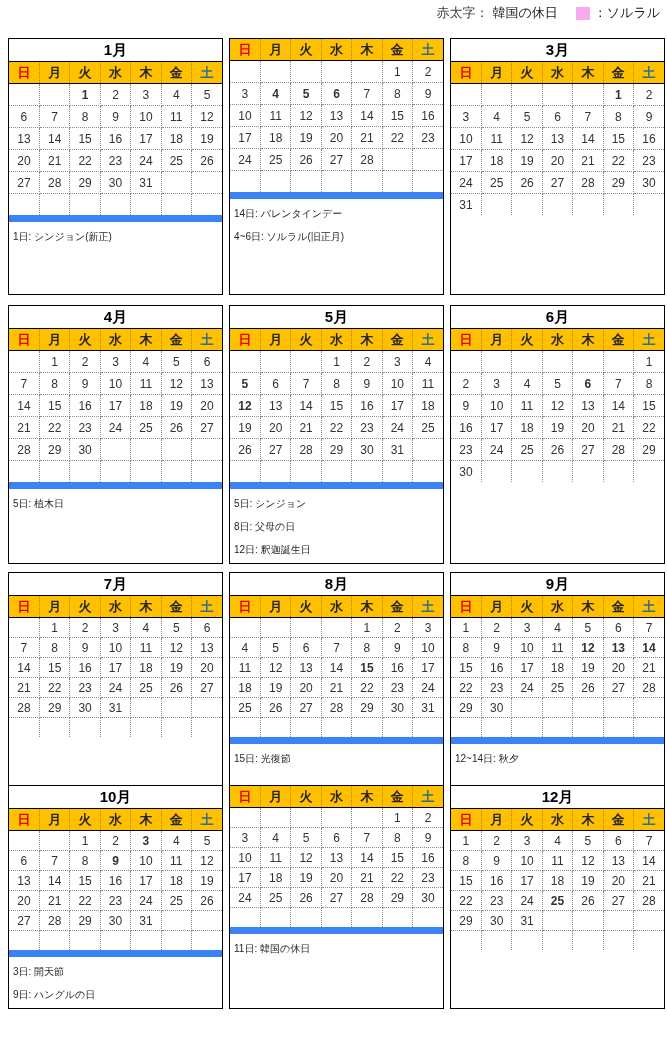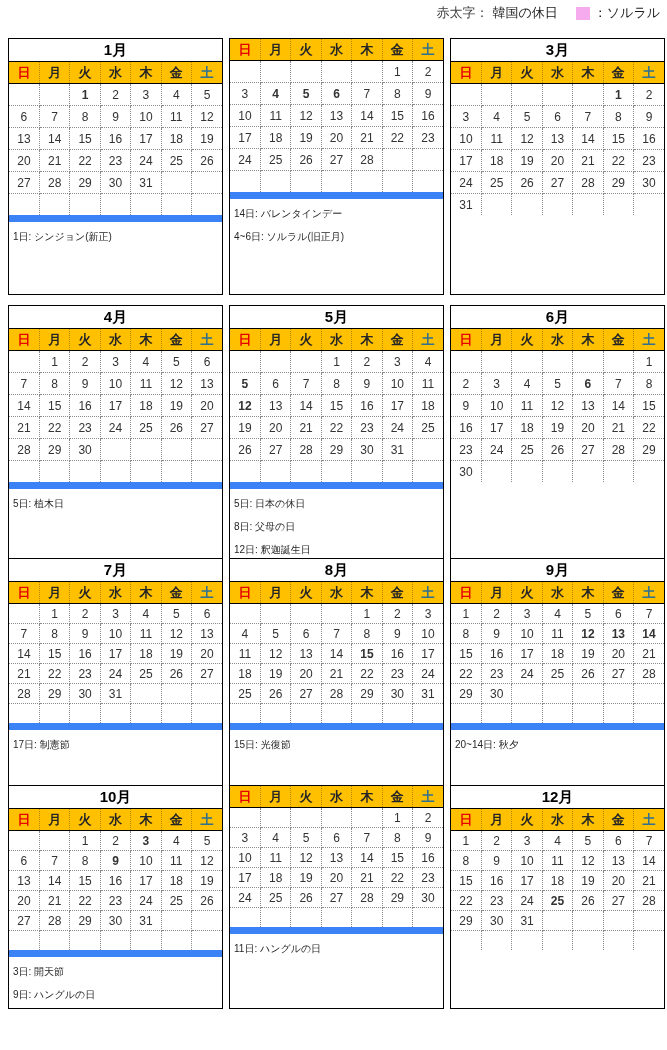--- a/index.html
+++ b/index.html
@@ -8,21 +8,21 @@
 
   
   .legend{position:absolute;top:4px;right:7px;display:flex;align-items:center;gap:4px;font-size:13px;color:#1a1a1a;}
   .legend .kr-bold{color:#404040;font-weight:normal;}
   .legend .swatch{display:inline-block;width:14px;height:13px;background:#f7abef;margin-left:14px;}
 
   
   .mrow{position:absolute;left:8px;display:flex;gap:6px;}
   .mrow0{top:38px;}
   .mrow1{top:305px;}
-  .mrow2{top:558px;}
+  .mrow2{top:572px;}
   .mrow3{top:785px;}
 
   .month{width:215px;border:1px solid #000;background:#fff;box-sizing:border-box;}
   .month-title{height:22px;line-height:22px;text-align:center;font-weight:bold;font-size:15px;color:#000;border-bottom:1px solid #000;}
 
   table.cal{border-collapse:collapse;table-layout:fixed;width:100%;}
   table.cal th{background:#ffc000;height:21px;font-size:13px;font-weight:bold;color:#262626;
     border-right:1px dotted #b38600;border-bottom:1px solid #000;text-align:center;padding:0;}
   table.cal th:last-child{border-right:none;}
   table.cal th.wk-sun{color:#e60000;}
@@ -424,21 +424,21 @@
                 <td></td>
                 <td></td>
                 <td></td>
                 <td></td>
                 <td></td>
                 <td></td>
               </tr>
             </tbody>
     </table>
     <div class="notes">
-            <div class="note-line">5日: 日本の休日</div>
+            <div class="note-line">5日: シンジョン</div>
             <div class="note-line">8日: 父母の日</div>
             <div class="note-line">12日: 釈迦誕生日</div>
           </div>
   </div>
 
   <div class="month">
     <div class="month-title">6月</div>
     <table class="cal">
       <thead>
               <tr class="wk-row">
@@ -575,23 +575,20 @@
                 <td></td>
                 <td></td>
                 <td></td>
                 <td></td>
                 <td></td>
                 <td></td>
                 <td></td>
               </tr>
             </tbody>
     </table>
-    <div class="notes">
-            <div class="note-line">17日: 制憲節</div>
-          </div>
   </div>
 
   <div class="month">
     <div class="month-title">8月</div>
     <table class="cal">
       <thead>
               <tr class="wk-row">
                 <th class="wk-sun">日</th>
                 <th>月</th>
                 <th>火</th>
@@ -728,21 +725,21 @@
                 <td></td>
                 <td></td>
                 <td></td>
                 <td></td>
                 <td></td>
                 <td></td>
               </tr>
             </tbody>
     </table>
     <div class="notes">
-            <div class="note-line">20~14日: 秋夕</div>
+            <div class="note-line">12~14日: 秋夕</div>
           </div>
   </div>
 </div>
       <div class="mrow mrow3">
   <div class="month">
     <div class="month-title">10月</div>
     <table class="cal">
       <thead>
               <tr class="wk-row">
                 <th class="wk-sun">日</th>
@@ -881,21 +878,21 @@
                 <td></td>
                 <td></td>
                 <td></td>
                 <td></td>
                 <td></td>
                 <td></td>
               </tr>
             </tbody>
     </table>
     <div class="notes">
-            <div class="note-line">11日: ハングルの日</div>
+            <div class="note-line">11日: 韓国の休日</div>
           </div>
   </div>
 
   <div class="month">
     <div class="month-title">12月</div>
     <table class="cal">
       <thead>
               <tr class="wk-row">
                 <th class="wk-sun">日</th>
                 <th>月</th>

